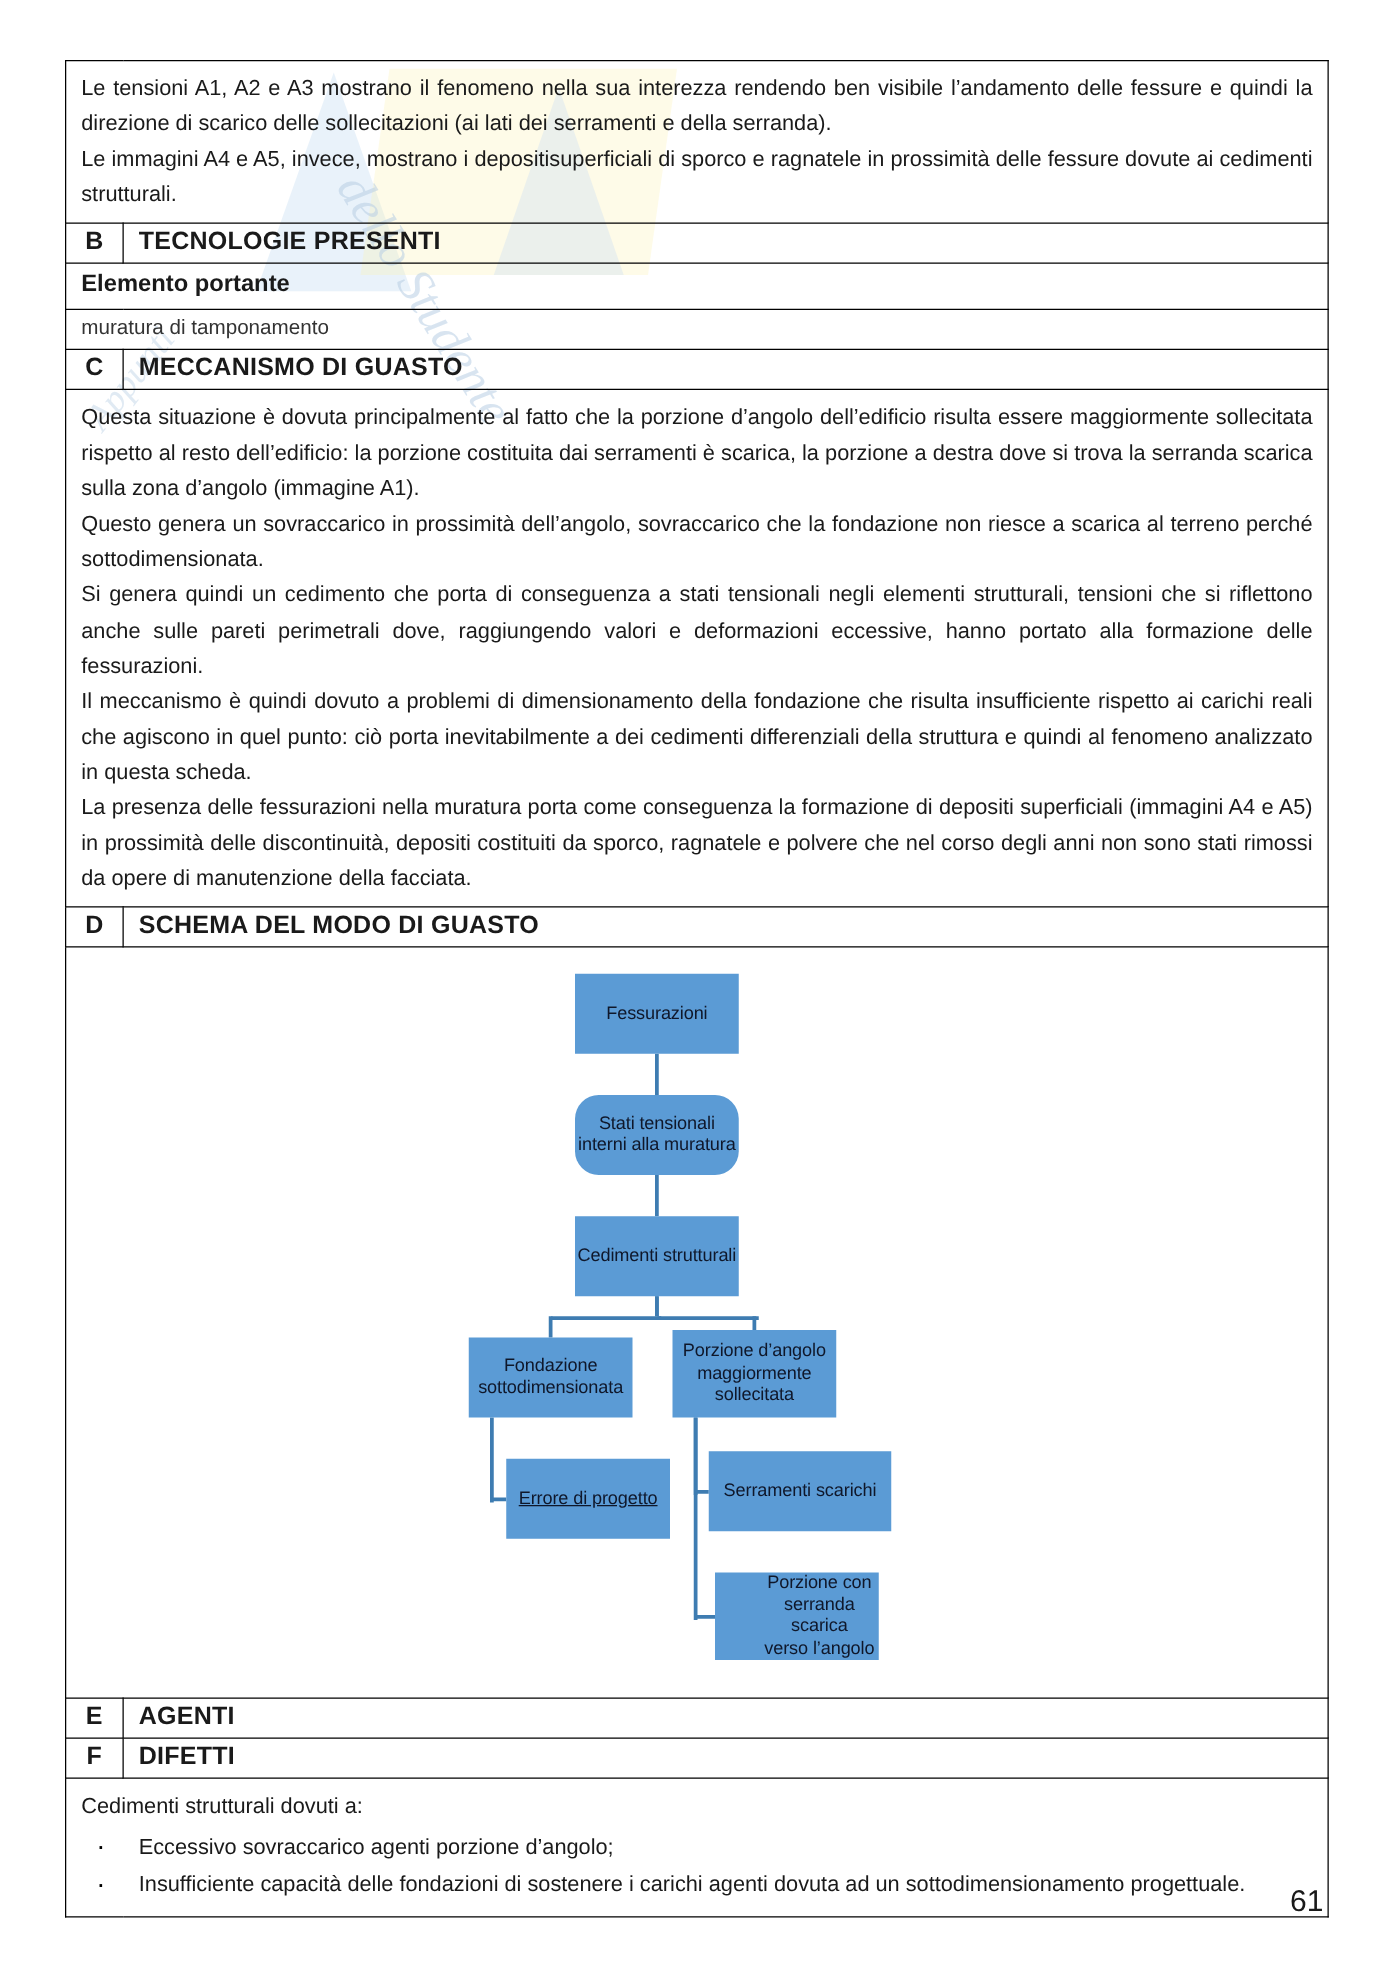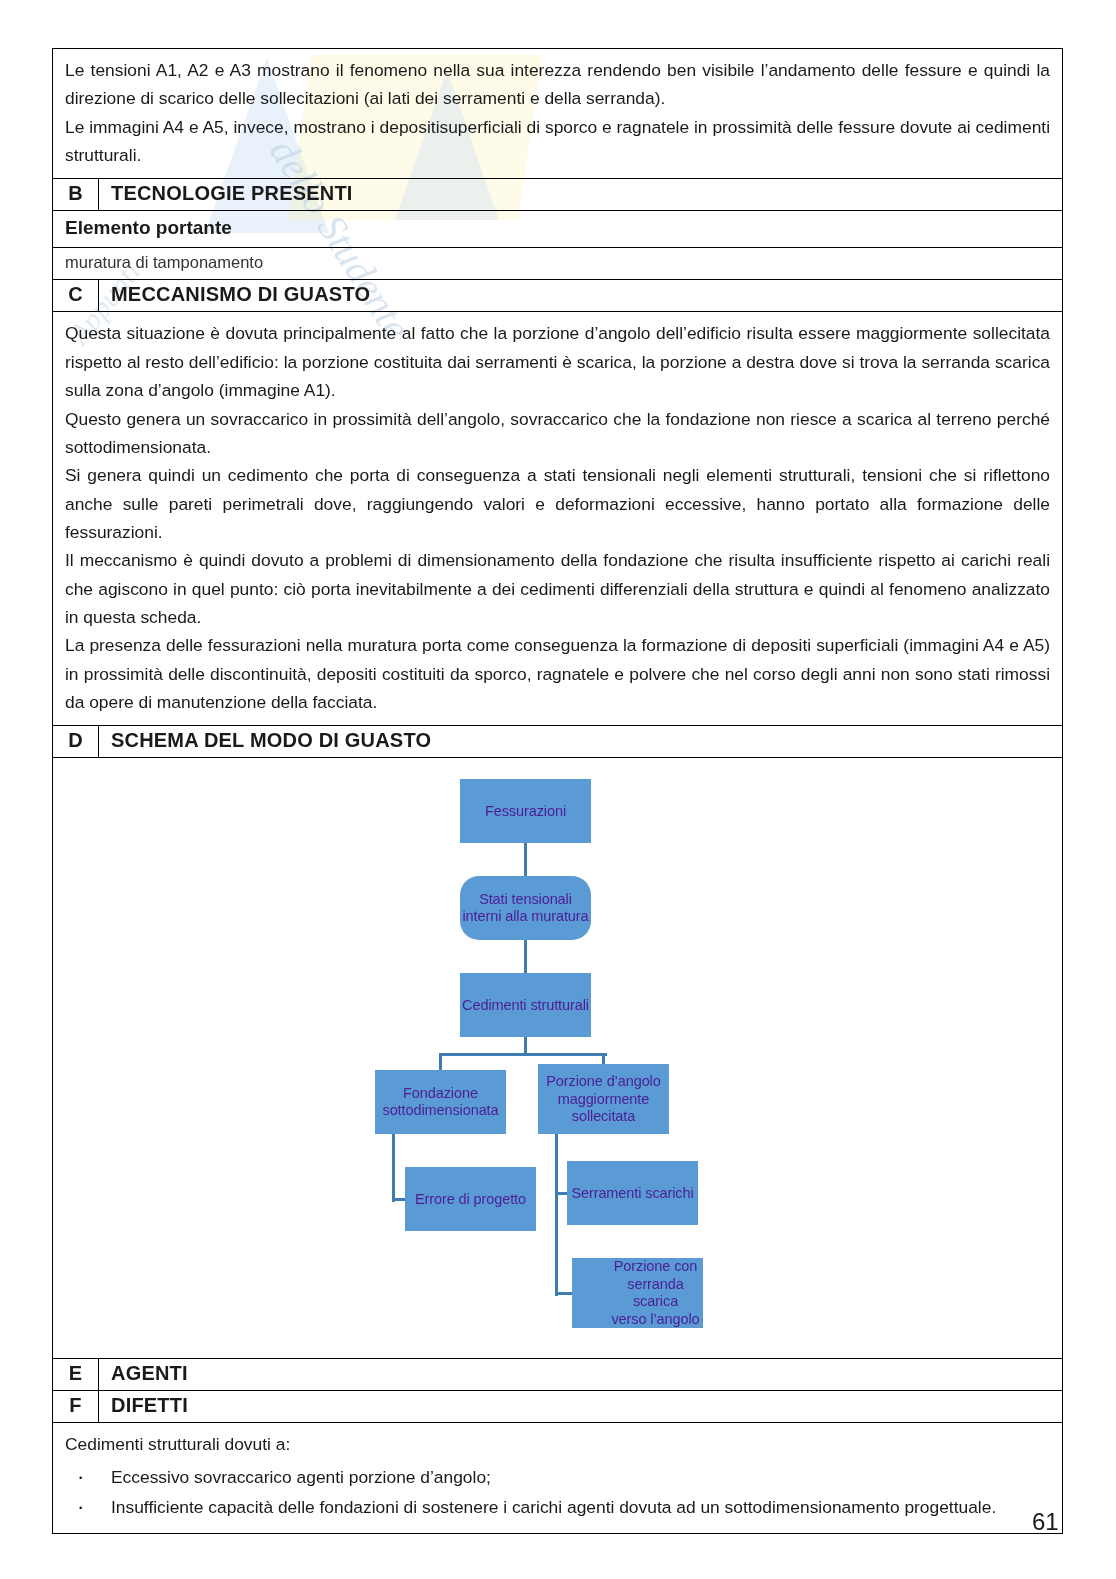--- a/index.html
+++ b/index.html
@@ -173,21 +173,21 @@
     height: 600px;
     overflow: hidden;
   }
   .node {
     position: absolute;
     box-sizing: border-box;
     display: flex;
     align-items: center;
     justify-content: center;
     text-align: center;
-    color: #4c1d95;
+    color: #0f172a;
     font-size: 14.5px;
     line-height: 1.22;
     font-family: "Liberation Sans", sans-serif;
     letter-spacing: -0.1px;
     z-index: 3;
   }
   .conn {
     position: absolute;
     z-index: 2;
   }
@@ -277,23 +277,23 @@
               <div class="node" style="left: 322px; top: 312px; width: 131px; height: 64px; background: rgb(91, 155, 213);">
                 <span style="white-space: pre-line;">Fondazione
 sottodimensionata</span>
               </div>
               <div class="node" style="left: 485px; top: 306px; width: 131px; height: 70px; background: rgb(91, 155, 213);">
                 <span style="white-space: pre-line;">Porzione d’angolo
 maggiormente
 sollecitata</span>
               </div>
               <div class="node" style="left: 352px; top: 409px; width: 131px; height: 64px; background: rgb(91, 155, 213);">
-                <span style="white-space: pre-line;">Errore di progetto</span>
-              </div>
-              <div class="node" style="left: 514px; top: 403px; width: 131px; height: 64px; background: rgb(91, 155, 213);">
+                <span style="white-space: pre-line; text-decoration: underline;">Errore di progetto</span>
+              </div>
+              <div class="node" style="left: 514px; top: 403px; width: 146px; height: 64px; background: rgb(91, 155, 213);">
                 <span style="white-space: pre-line;">Serramenti scarichi</span>
               </div>
               <div class="node" style="left: 519px; top: 500px; width: 131px; height: 70px; background: rgb(91, 155, 213);">
                 <span style="white-space: pre-line; margin-left: 36px;">Porzione con
 serranda scarica
 verso l’angolo</span>
               </div>
             </div>
       </td>
     </tr>

